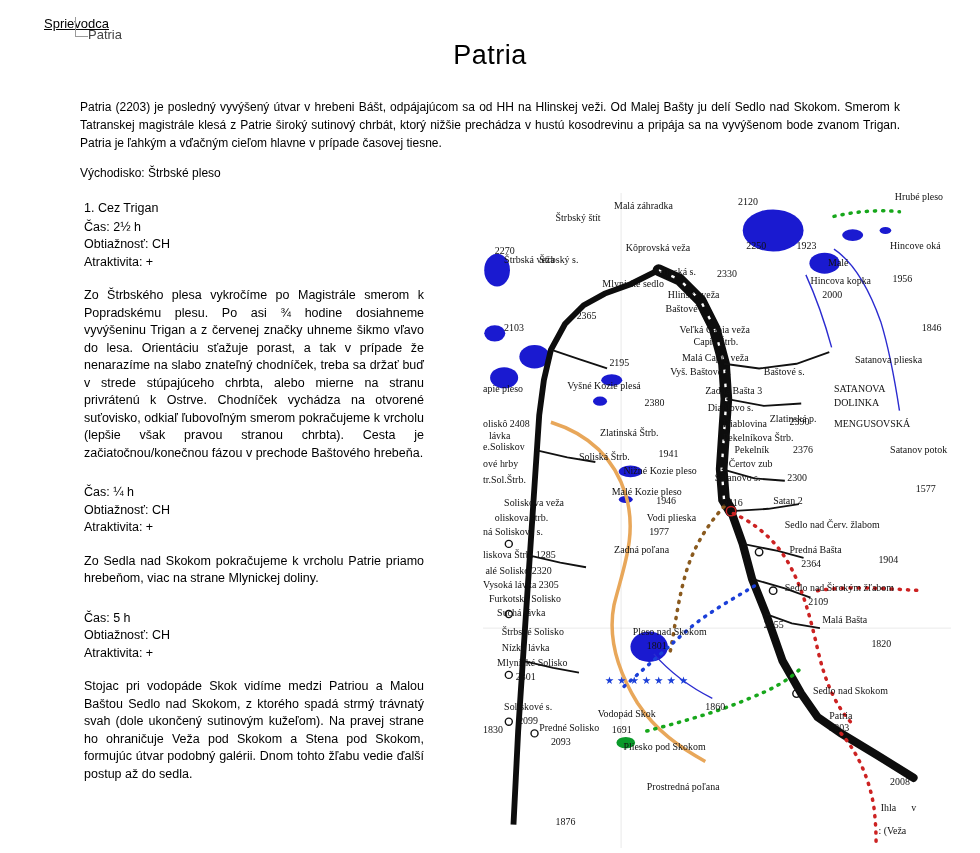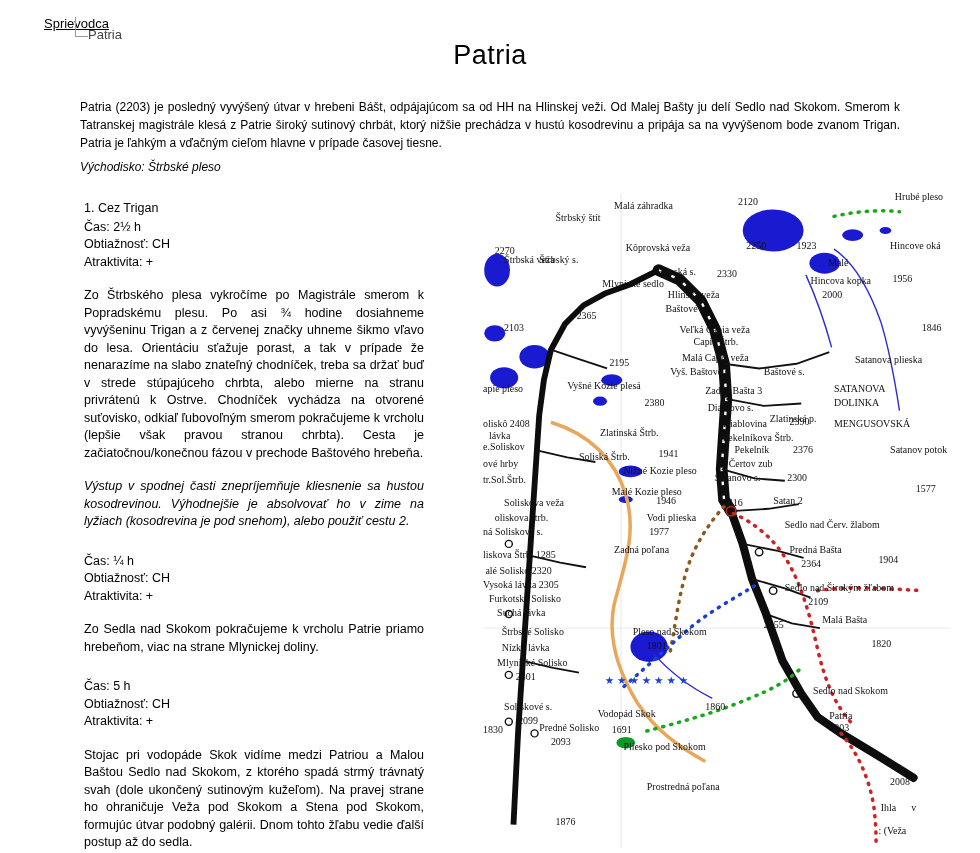--- a/index.html
+++ b/index.html
@@ -65,23 +65,22 @@
   .intro {
     position: absolute;
     left: 80px;
     top: 98px;
     width: 820px;
     font-size: 12px;
     line-height: 18px;
     text-align: justify;
   }
   .intro .ital {
-    font-style: italic;
     display: block;
-    margin-top: 6px;
+    margin-top: 12px;
     text-align: left;
   }
 
   
   .left-col {
     position: absolute;
     left: 84px;
     top: 200px;
     width: 355px;
     font-size: 12.5px;
@@ -153,21 +152,20 @@
       </p>
       <p class="meta">
         <span>Obtiažnosť:</span>
         <span>CH</span>
       </p>
       <p class="meta">
         <span>Atraktivita:</span>
         <span>+</span>
       </p>
       <p class="body-par">Zo Štrbského plesa vykročíme po Magistrále smerom k Popradskému plesu. Po asi ¾ hodine dosiahneme vyvýšeninu Trigan a z červenej značky uhneme šikmo vľavo do lesa. Orientáciu sťažuje porast, a tak v prípade že nenarazíme na slabo znateľný chodníček, treba sa držať buď v strede stúpajúceho chrbta, alebo mierne na stranu privrátenú k Ostrve. Chodníček vychádza na otvorené suťovisko, odkiaľ ľubovoľným smerom pokračujeme k vrcholu (lepšie však pravou stranou chrbta). Cesta je začiatočnou/konečnou fázou v prechode Baštového hrebeňa.</p>
-      <p class="body-par it">Výstup v spodnej časti znepríjemňuje kliesnenie sa hustou kosodrevinou. Výhodnejšie je absolvovať ho v zime na lyžiach (kosodrevina je pod snehom), alebo použiť cestu 2.</p>
     </div>
 
     <div class="route sect">
       <p class="meta">
         <span>Čas:</span>
         <span>¼ h</span>
       </p>
       <p class="meta">
         <span>Obtiažnosť:</span>
         <span>CH</span>

